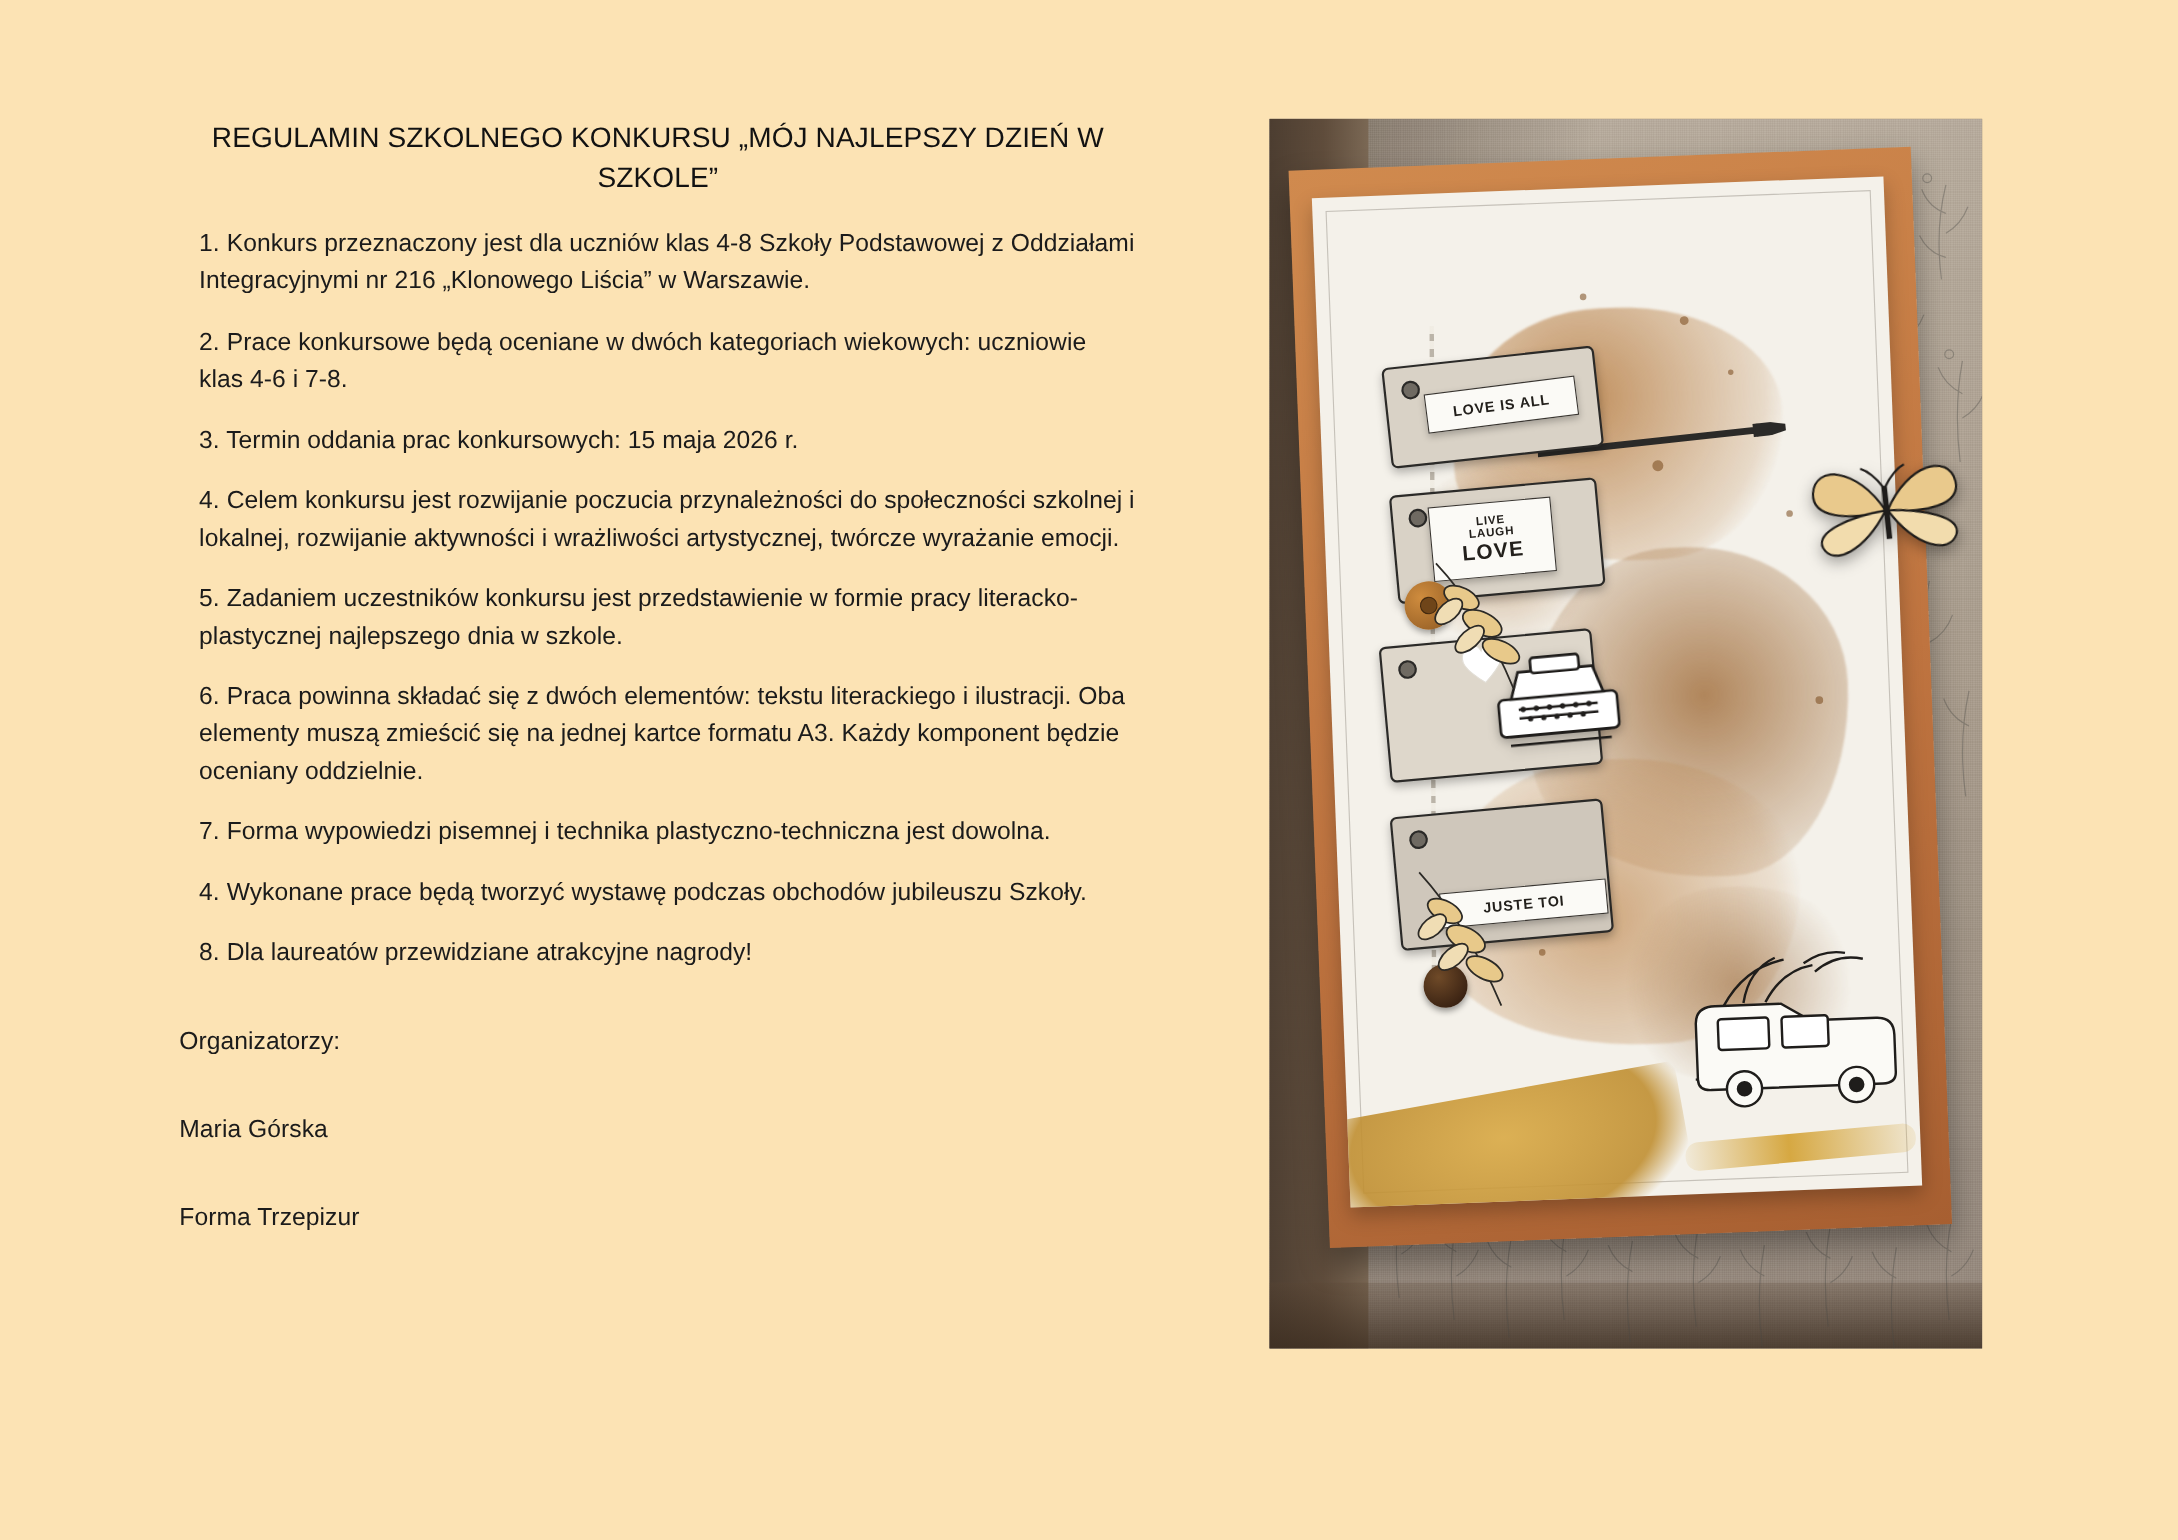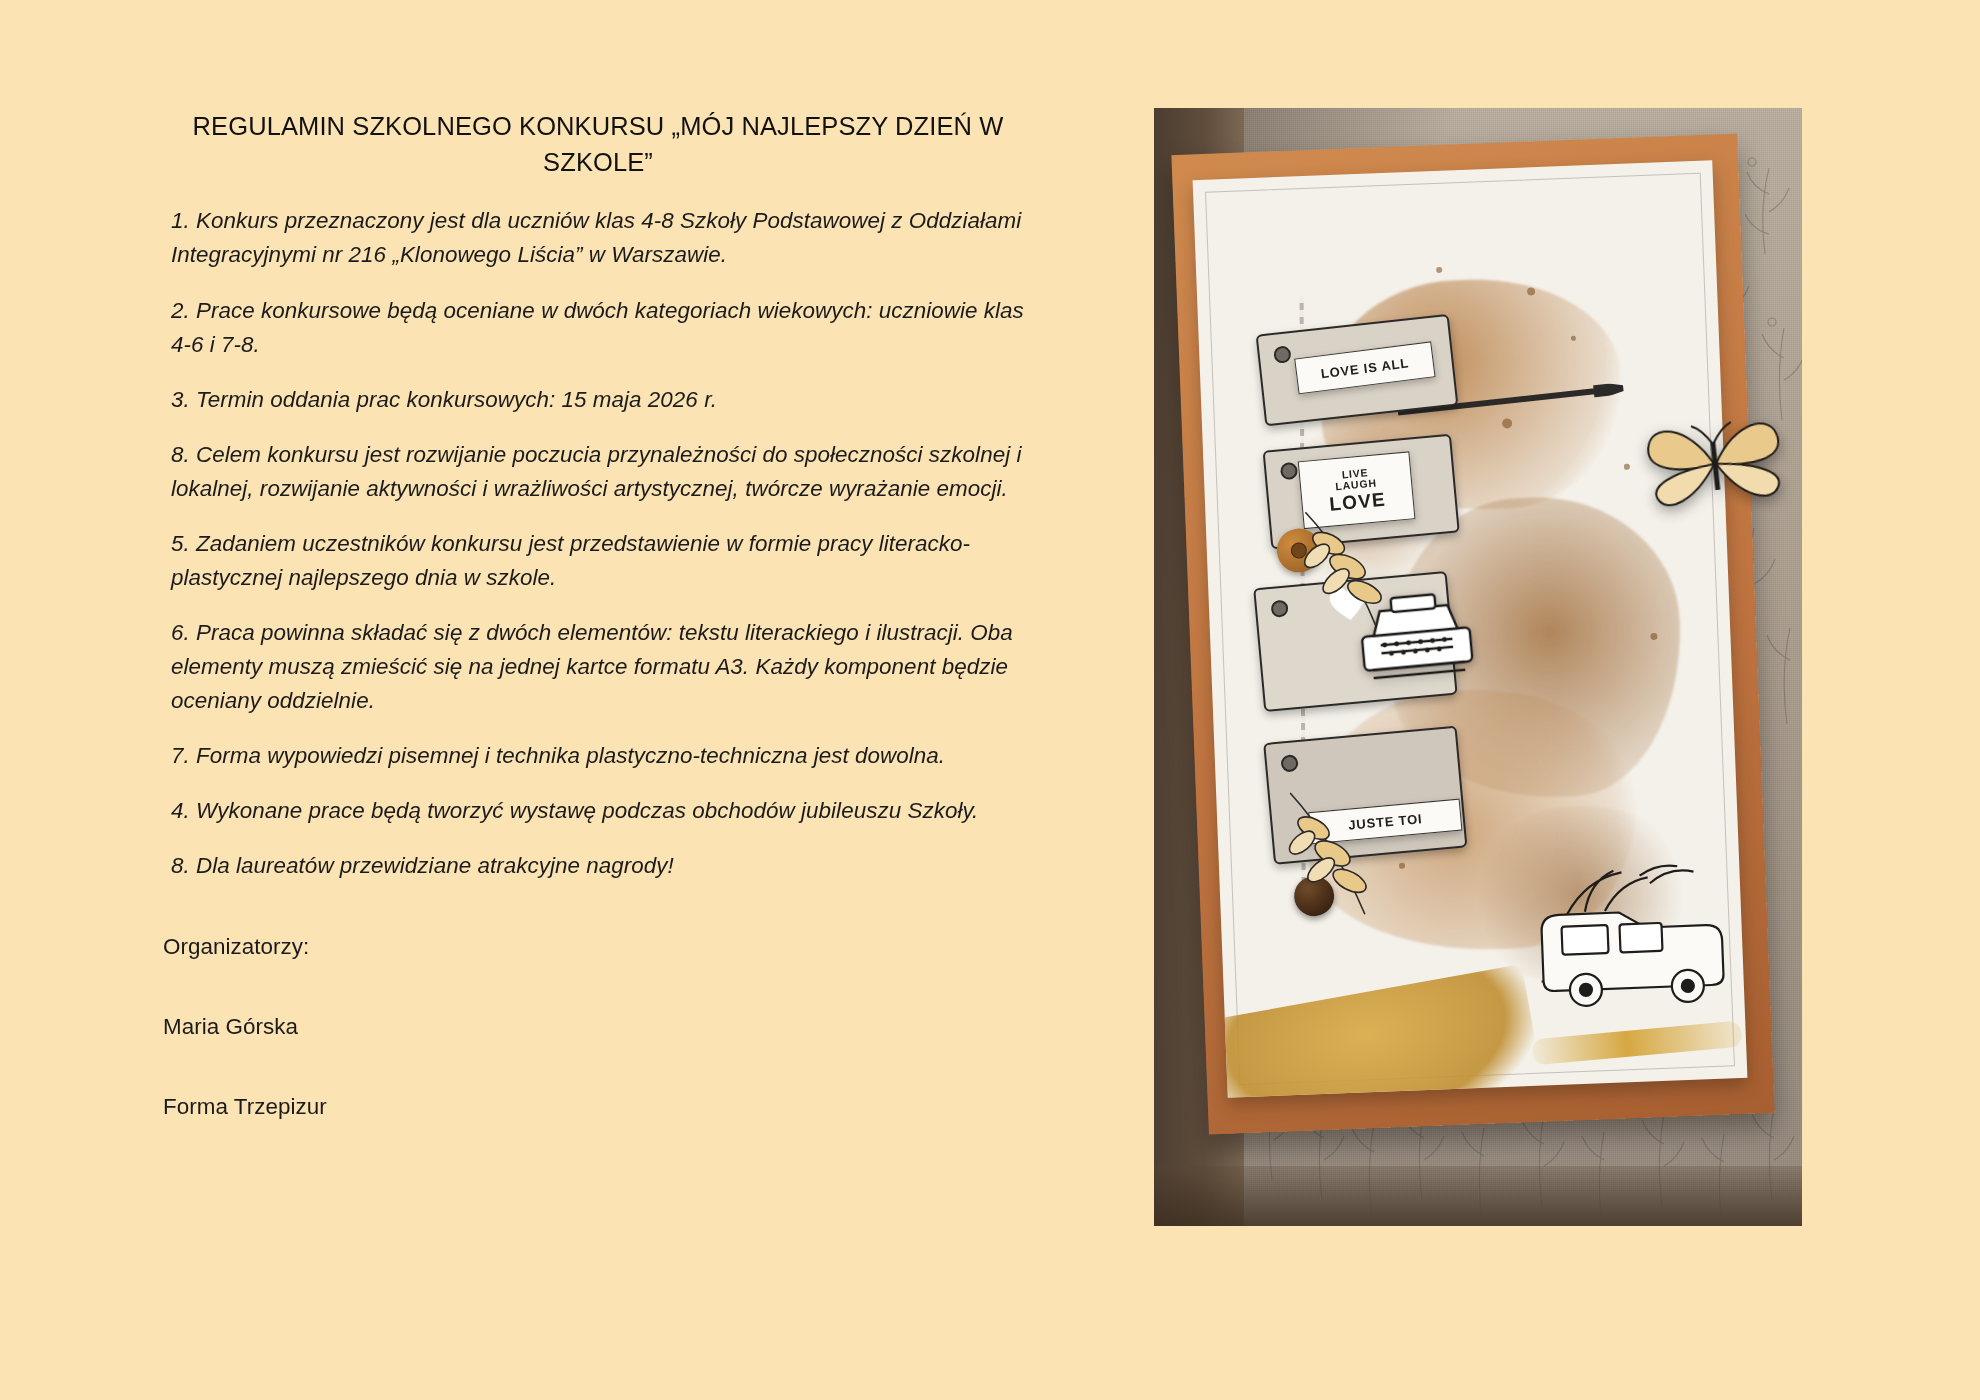--- a/index.html
+++ b/index.html
@@ -34,23 +34,22 @@
     text-align: center;
     line-height: 1.42;
     letter-spacing: 0.1px;
     margin: 0 0 24px 0;
     padding: 0 12px;
   }
   .para {
     font-size: 22.4px;
     color: #1b1b1b;
     line-height: 1.52;
-    margin: 0 0 21px 8px;
+    margin: 0 0 21px 18px;
     letter-spacing: 0.05px;
-    font-style: italic;
   }
   .sig-block {
     margin-top: 31px;
   }
   .sig-line {
     font-size: 22.4px;
     color: #1b1b1b;
     line-height: 1.42;
     letter-spacing: 0.05px;
     margin-top: 48px;
@@ -280,21 +279,21 @@
 
 <div class="page">
 
   <div class="text-col">
 
     <h1 class="doc-title">REGULAMIN SZKOLNEGO KONKURSU „MÓJ NAJLEPSZY DZIEŃ W SZKOLE”</h1>
 
     <p class="para">1. Konkurs przeznaczony jest dla uczniów klas 4-8 Szkoły Podstawowej z Oddziałami Integracyjnymi nr 216 „Klonowego Liścia” w Warszawie.</p>
     <p class="para">2. Prace konkursowe będą oceniane w dwóch kategoriach wiekowych: uczniowie klas 4-6 i 7-8.</p>
     <p class="para">3. Termin oddania prac konkursowych: 15 maja 2026 r.</p>
-    <p class="para">8. Celem konkursu jest rozwijanie poczucia przynależności do społeczności szkolnej i lokalnej, rozwijanie aktywności i wrażliwości artystycznej, twórcze wyrażanie emocji.</p>
+    <p class="para">4. Celem konkursu jest rozwijanie poczucia przynależności do społeczności szkolnej i lokalnej, rozwijanie aktywności i wrażliwości artystycznej, twórcze wyrażanie emocji.</p>
     <p class="para">5. Zadaniem uczestników konkursu jest przedstawienie w formie pracy literacko-plastycznej najlepszego dnia w szkole.</p>
     <p class="para">6. Praca powinna składać się z dwóch elementów: tekstu literackiego i ilustracji. Oba elementy muszą zmieścić się na jednej kartce formatu A3. Każdy komponent będzie oceniany oddzielnie.</p>
     <p class="para">7. Forma wypowiedzi pisemnej i technika plastyczno-techniczna jest dowolna.</p>
     <p class="para">4. Wykonane prace będą tworzyć wystawę podczas obchodów jubileuszu Szkoły.</p>
     <p class="para">8. Dla laureatów przewidziane atrakcyjne nagrody!</p>
 
     <div class="sig-block">
       <div class="sig-line">Organizatorzy:</div>
       <div class="sig-line">Maria Górska</div>
       <div class="sig-line">Forma Trzepizur</div>

